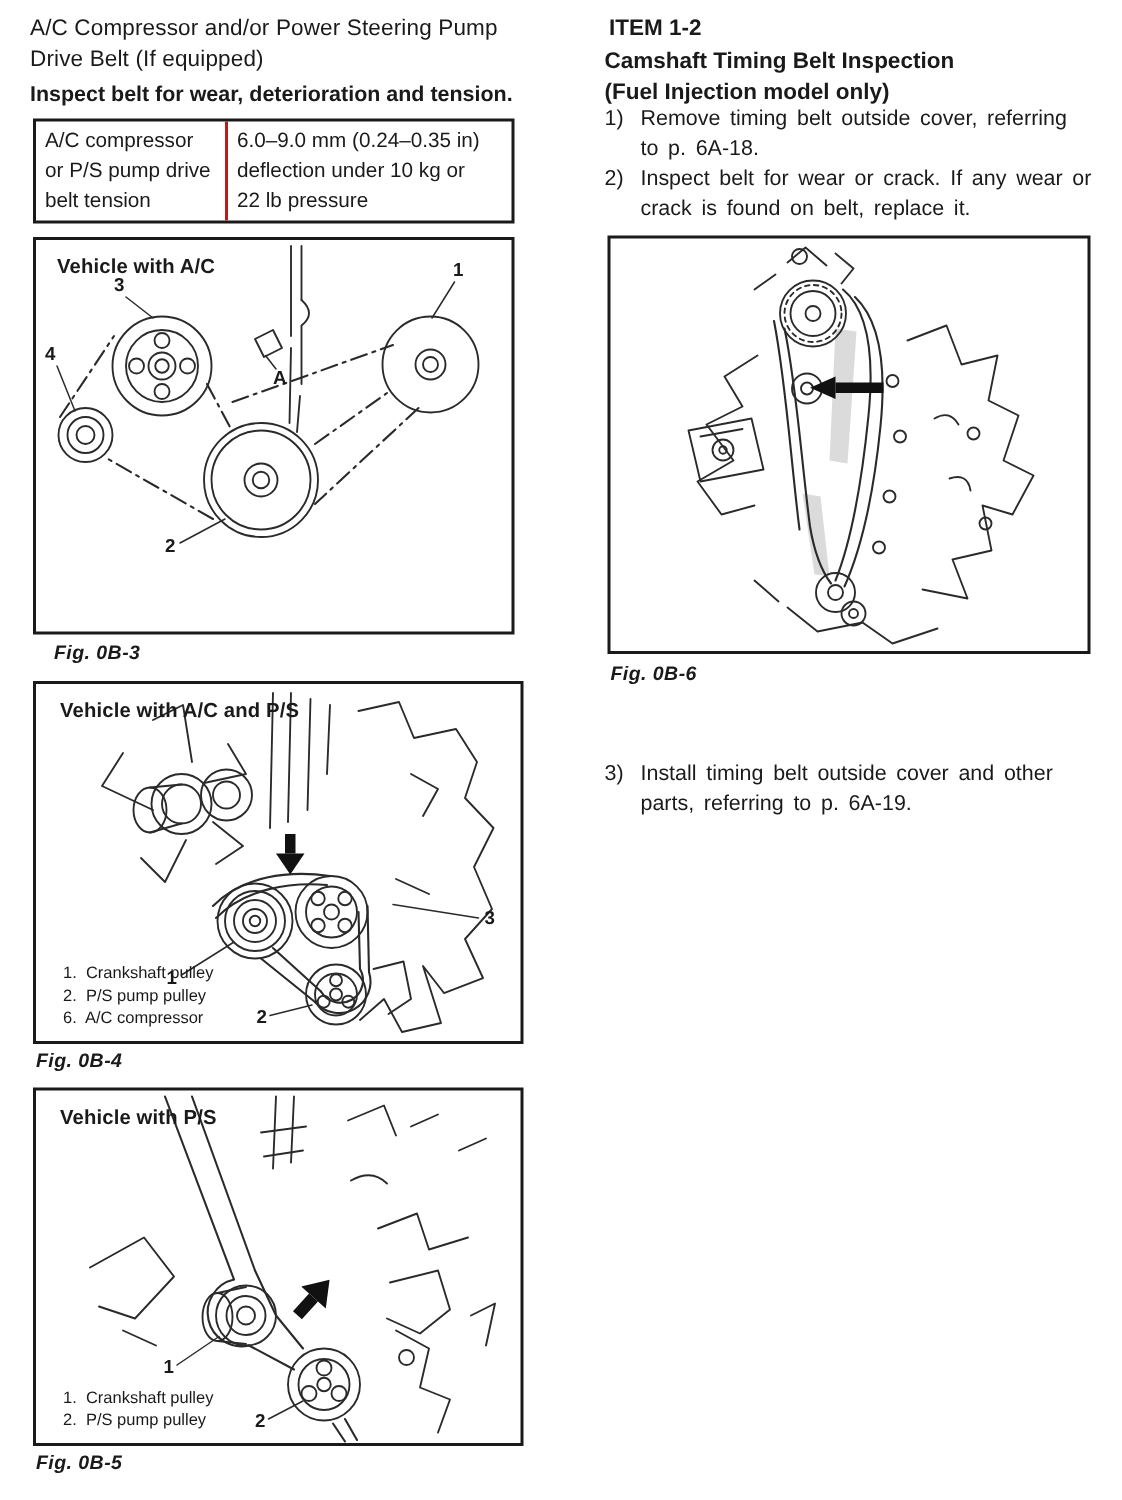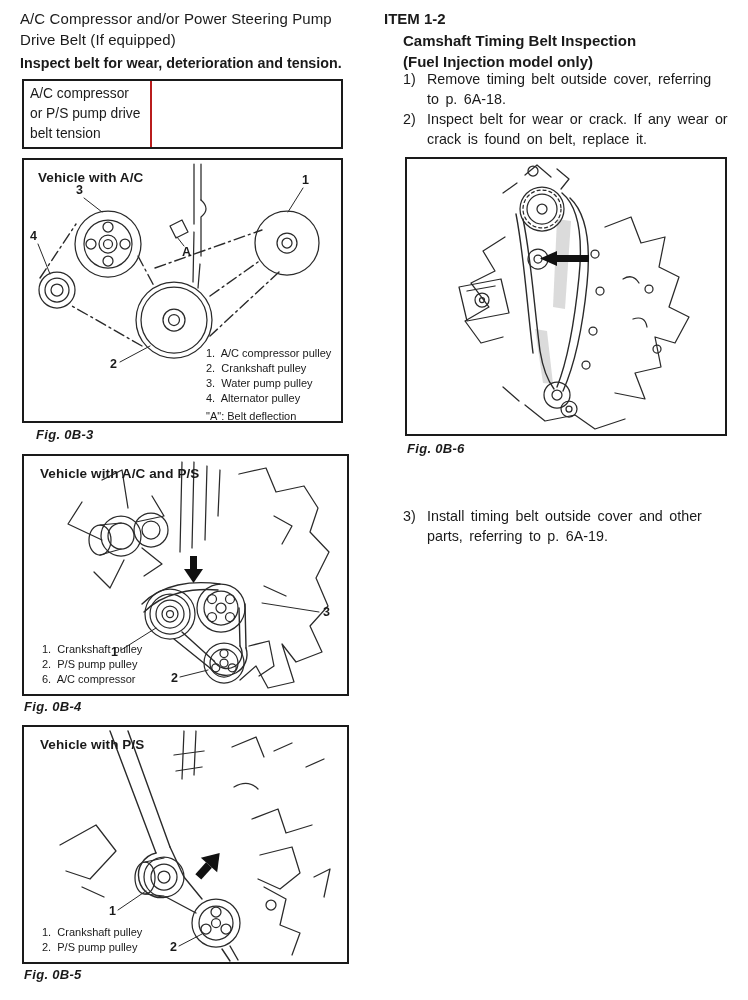--- a/index.html
+++ b/index.html
@@ -43,20 +43,23 @@
 
 <div class="abs doc-title pre" style="left:20px; top:8px; width:350px">A/C Compressor and/or Power Steering Pump
 Drive Belt (If equipped)</div>
 
 <div class="abs body-text" style="left:20px; top:54px; width:350px">Inspect belt for wear, deterioration and tension.</div>
 
 <div class="abs spec-table" style="left:22px; top:79px; width:321px">
   <div class="spec-cell spec-label">A/C compressor
 or P/S pump drive
 belt tension</div>
+  <div class="spec-cell spec-value">6.0–9.0 mm (0.24–0.35 in)
+deflection under 10 kg or
+22 lb pressure</div>
 </div>
 
 <div class="abs fig-box" style="left:22px; top:158px; width:321px; height:265px">
   <svg class="lineart" width="317" height="261" viewBox="0 0 317 261">
 
     <path d="M170 4 L170 64 M177 4 L177 40"></path>
     <path d="M177 40 q10 9 0 17 L177 96"></path>
     <path d="M170 72 L169 122 M176 104 L174 128"></path>
 
     <path d="M146 66 L158 60 L164 72 L152 78 Z"></path>
@@ -98,27 +101,20 @@
     <path class="leader" d="M14 84 L26 114"></path>
     <path class="leader" d="M96 202 L126 186"></path>
 
     <text class="callout" x="278" y="24">1</text>
     <text class="callout" x="52" y="34">3</text>
     <text class="callout" x="6" y="80">4</text>
     <text class="callout" x="86" y="208">2</text>
     <text class="callout" x="158" y="96">A</text>
   </svg>
   <div class="fig-title" style="left:14px; top:10px">Vehicle with A/C</div>
-  <div class="legend" style="left:182px; top:186px">
-    <div>1.  A/C compressor pulley</div>
-    <div>2.  Crankshaft pulley</div>
-    <div>3.  Water pump pulley</div>
-    <div>4.  Alternator pulley</div>
-    <div class="note">"A": Belt deflection</div>
-  </div>
 </div>
 <div class="abs fig-caption" style="left:36px; top:427px">Fig. 0B-3</div>
 
 <div class="abs fig-box" style="left:22px; top:454px; width:327px; height:242px">
   <svg class="lineart" width="323" height="238" viewBox="0 0 323 238">
 
     <polyline points="78,24 98,14 104,52"></polyline>
     <polyline points="58,46 44,68 78,84"></polyline>
     <polyline points="70,116 86,132 100,104"></polyline>
     <polyline points="120,120 138,108 118,92"></polyline>
@@ -234,21 +230,21 @@
     <text class="callout" x="146" y="224">2</text>
   </svg>
   <div class="fig-title" style="left:16px; top:10px">Vehicle with P/S</div>
   <div class="legend" style="left:18px; top:198px">
     <div>1.  Crankshaft pulley</div>
     <div>2.  P/S pump pulley</div>
   </div>
 </div>
 <div class="abs fig-caption" style="left:24px; top:967px">Fig. 0B-5</div>
 
-<div class="abs rt-head" style="left:384px; top:8px">ITEM 1-2</div>
+<div class="abs rt-head" style="left:406px; top:8px">ITEM 1-2</div>
 
 <div class="abs rt-head pre" style="left:403px; top:30px; width:335px">Camshaft Timing Belt Inspection
 (Fuel Injection model only)</div>
 
 <div class="abs steps" style="left:403px; top:69px; width:333px">
   <div class="step">
     <div class="step-num">1)</div>
     <div class="step-text">Remove timing belt outside cover, referring
 to p. 6A-18.</div>
   </div>

